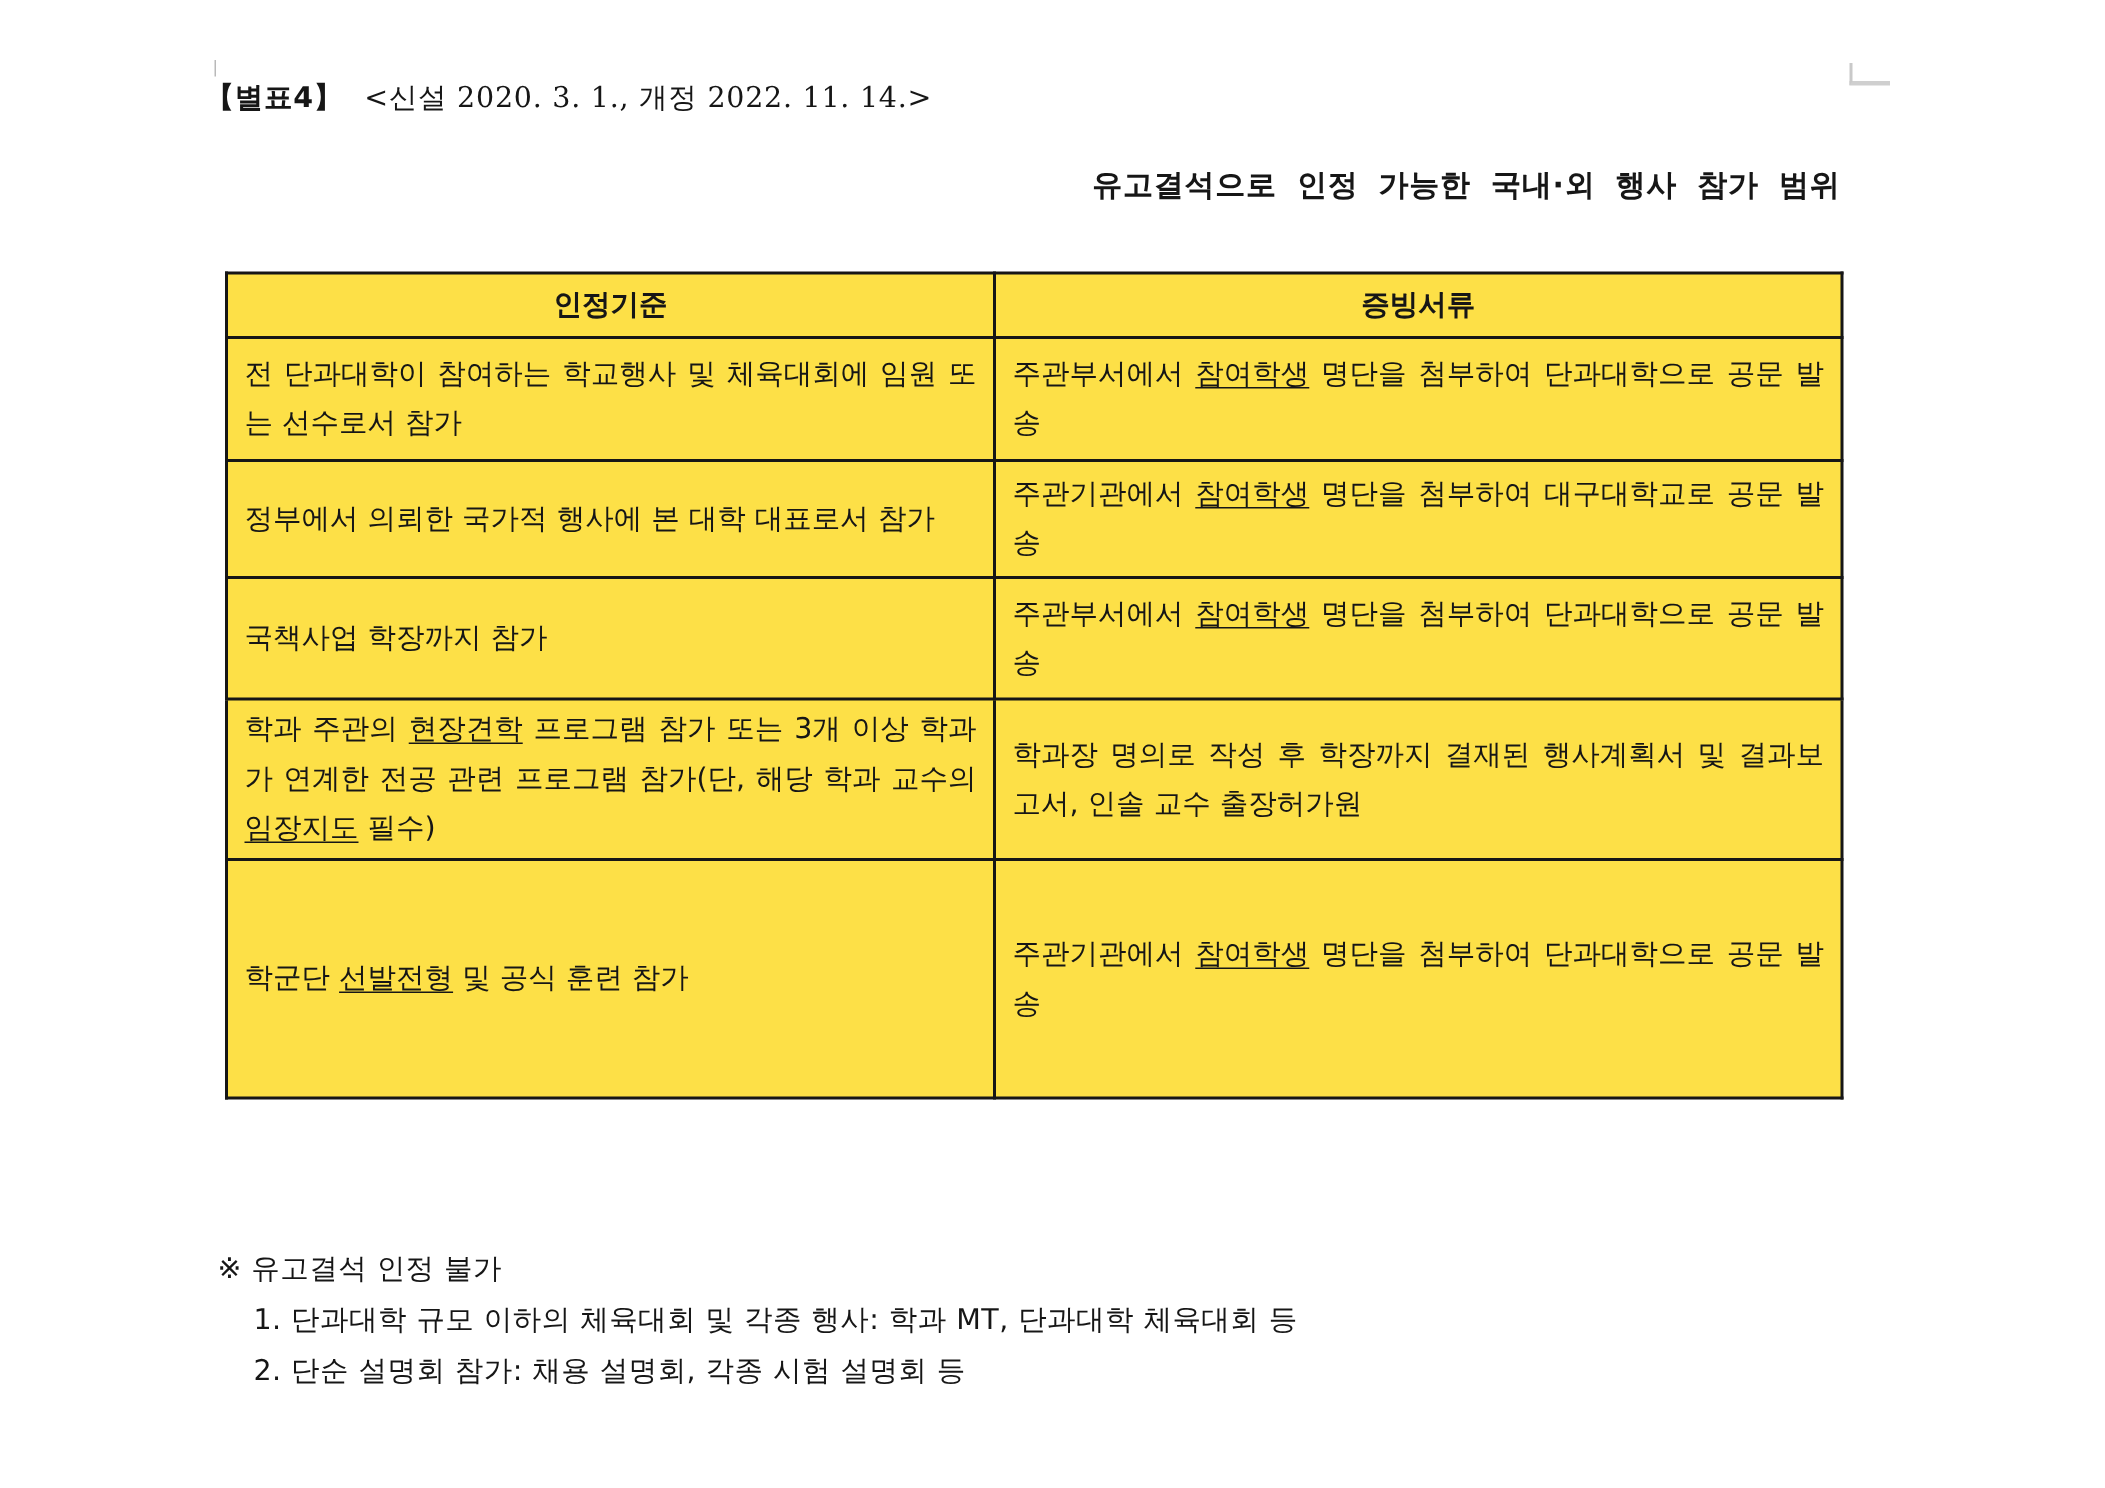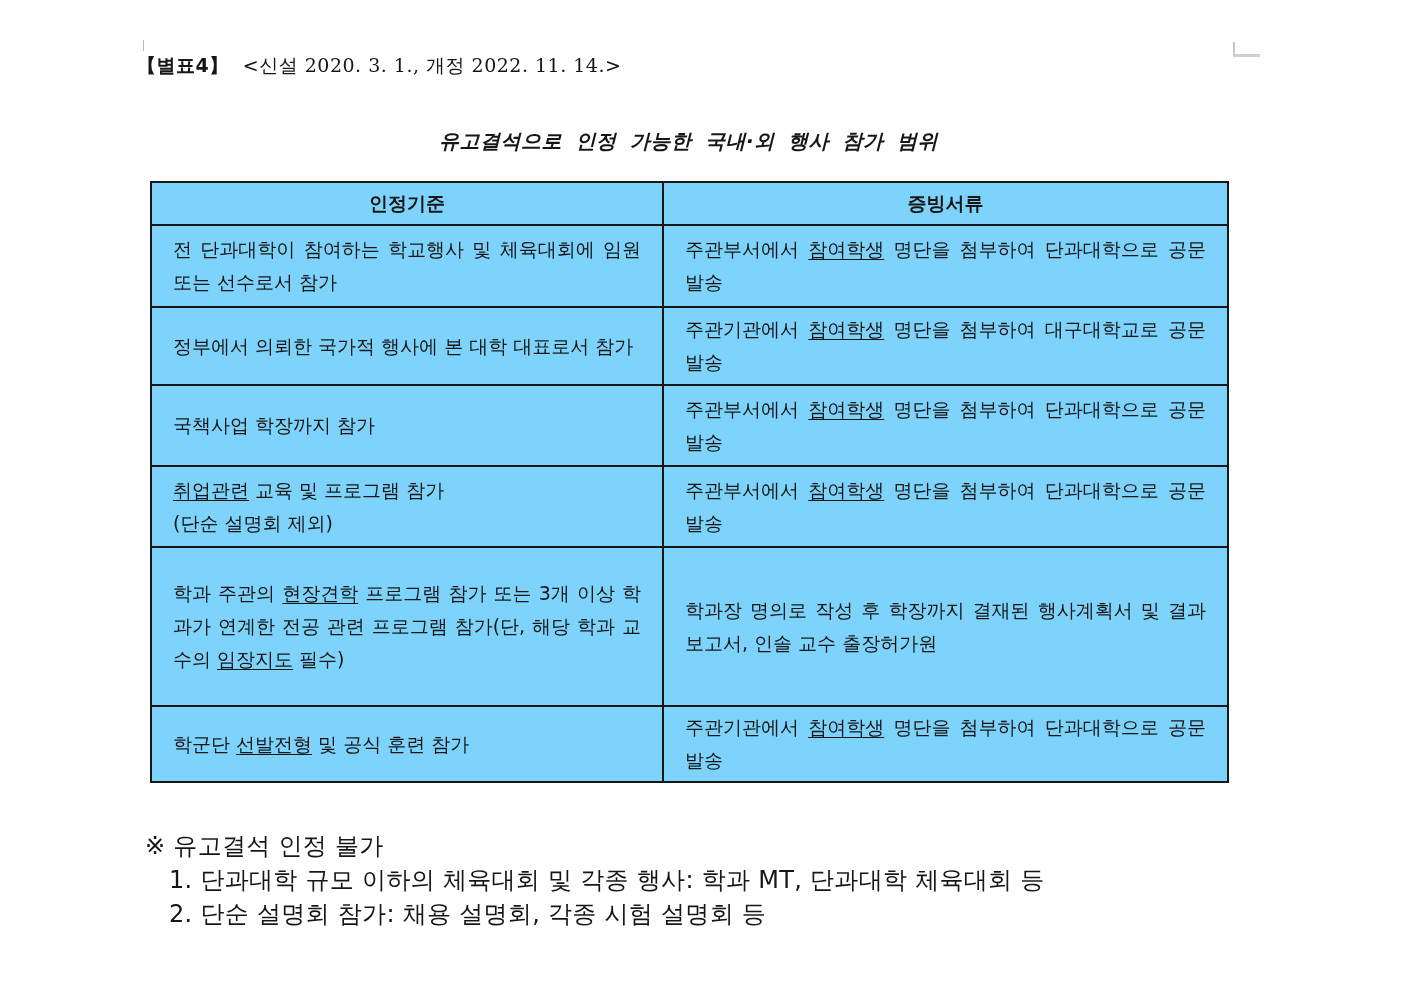--- a/index.html
+++ b/index.html
@@ -27,51 +27,50 @@
   
   .corner-mark {
     position:absolute; left:1233px; top:42px;
     width:25px; height:12px;
     border-left:2px solid #c9c9c9;
     border-bottom:3px solid #cfcfcf;
   }
 
   
   .title {
-    position:absolute; left:150px; top:127px;
+    position:absolute; left:150px; top:109px;
     width:1077px; margin:0;
-    text-align:center;
+    text-align:right;
     font-size:20px; font-weight:bold;
     letter-spacing:0.5px; word-spacing:6px;
     line-height:28px;
-    font-style:italic;
   }
 
   
   table.criteria {
     position:absolute; left:150px; top:181px;
     width:1077px;
     border-collapse:collapse; table-layout:fixed;
   }
   table.criteria th, table.criteria td {
     border:2px solid #161616;
     font-size:19px;
     line-height:33px;
-    background:#7dd3fc;
+    background:#fde047;
   }
   table.criteria th {
     height:41px;
     font-weight:bold;
     text-align:center;
     padding:0 10px;
   }
   table.criteria col.c-left  { width:512px; }
   table.criteria col.c-right { width:565px; }
   table.criteria td {
-    padding:3px 21px;
+    padding:3px 11px;
     vertical-align:middle;
     text-align:justify;
     word-break:normal; overflow-wrap:break-word;
   }
   tbody tr:nth-child(1) td { height:74px; }
   tbody tr:nth-child(2) td { height:70px; }
   tbody tr:nth-child(3) td { height:73px; }
   tbody tr:nth-child(4) td { height:73px; }
   tbody tr:nth-child(5) td { height:151px; }
   tbody tr:nth-child(6) td { height:68px; }
@@ -83,21 +82,21 @@
     text-decoration-style:wavy;
     text-decoration-color:#e05a1f;
     text-decoration-thickness:1.5px;
     text-underline-offset:3px;
     text-decoration:underline;
   }
 
   
   .notes {
     position:absolute; left:145px; top:829px;
-    font-size:24px; line-height:34px;
+    font-size:19px; line-height:34px;
     letter-spacing:0.3px;
     width:1100px;
   }
   .note-item { margin-left:24px; }
 </style>
 </head>
 <body>
 
 <div class="page">
 
@@ -129,24 +128,20 @@
         </tr>
         <tr>
           <td><span>정부에서 의뢰한 국가적 행사에 본 대학 대표로서 참가</span></td>
           <td><span>주관기관에서 </span><span class="sp">참여학생</span><span> 명단을 첨부하여 대구대학교로 공문 발송</span></td>
         </tr>
         <tr>
           <td><span>국책사업 학장까지 참가</span></td>
           <td><span>주관부서에서 </span><span class="sp">참여학생</span><span> 명단을 첨부하여 단과대학으로 공문 발송</span></td>
         </tr>
         <tr>
-          <td><span class="sp">취업관련</span><span> 교육 및 프로그램 참가</span><br><span>(단순 설명회 제외)</span></td>
-          <td><span>주관부서에서 </span><span class="sp">참여학생</span><span> 명단을 첨부하여 단과대학으로 공문 발송</span></td>
-        </tr>
-        <tr>
           <td><span>학과 주관의 </span><span class="sp">현장견학</span><span> 프로그램 참가 또는 3개 이상 학과가 연계한 전공 관련 프로그램 참가(단, 해당 학과 교수의 </span><span class="sp">임장지도</span><span> 필수)</span></td>
           <td><span>학과장 명의로 작성 후 학장까지 결재된 행사계획서 및 결과보고서, 인솔 교수 출장허가원</span></td>
         </tr>
         <tr>
           <td><span>학군단 </span><span class="sp">선발전형</span><span> 및 공식 훈련 참가</span></td>
           <td><span>주관기관에서 </span><span class="sp">참여학생</span><span> 명단을 첨부하여 단과대학으로 공문 발송</span></td>
         </tr>
       </tbody>
   </table>
 

